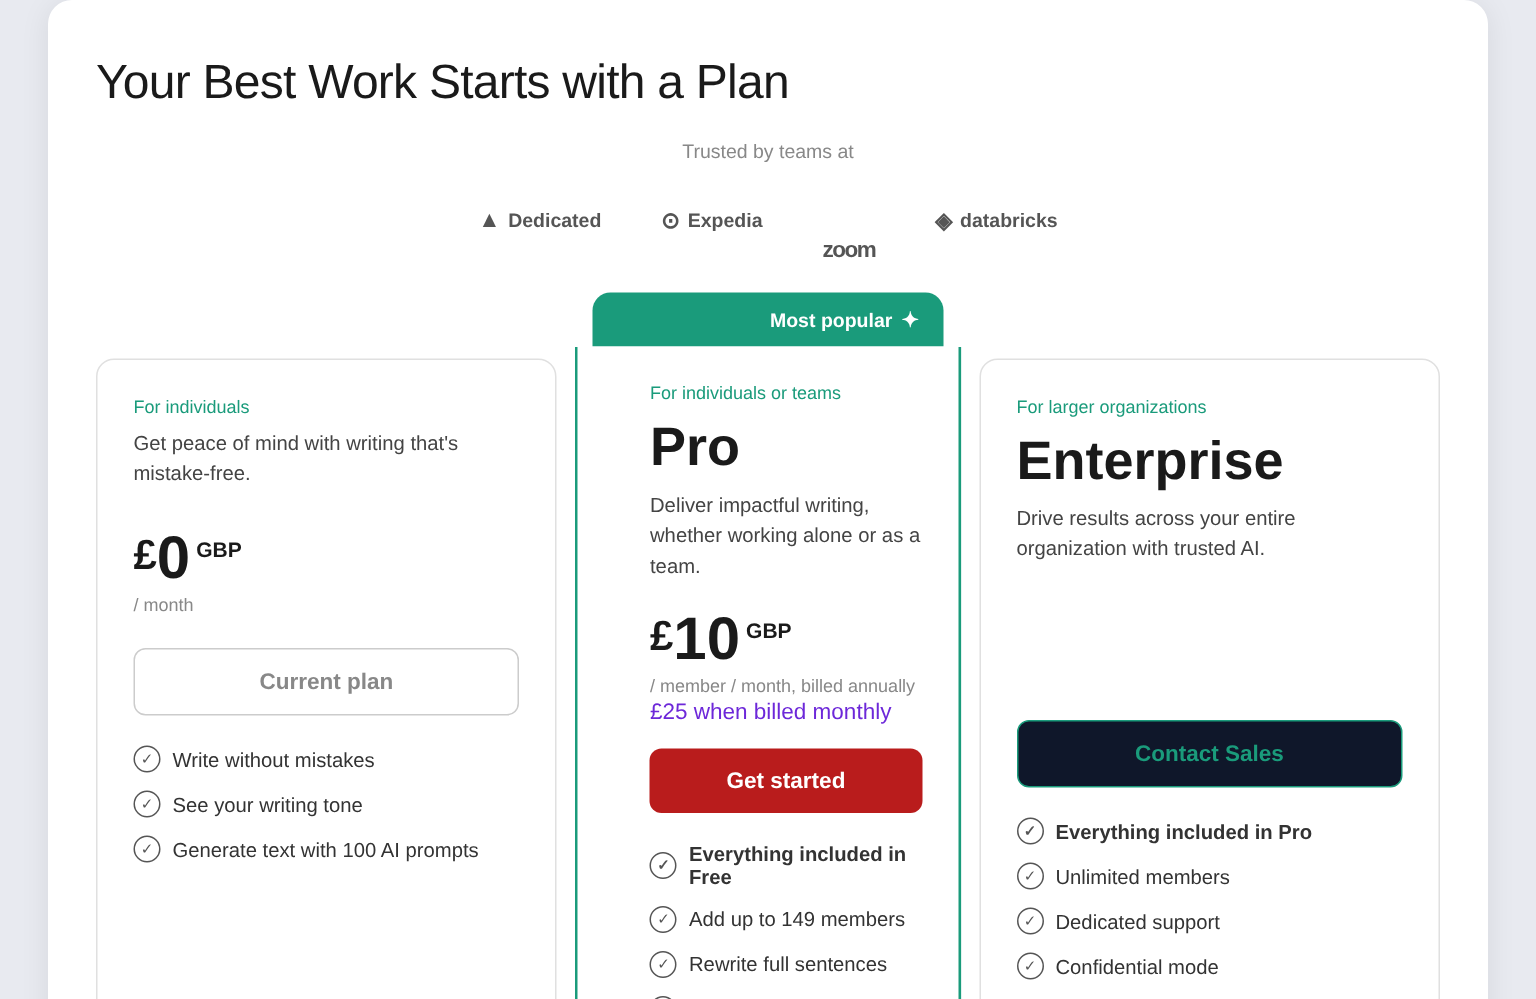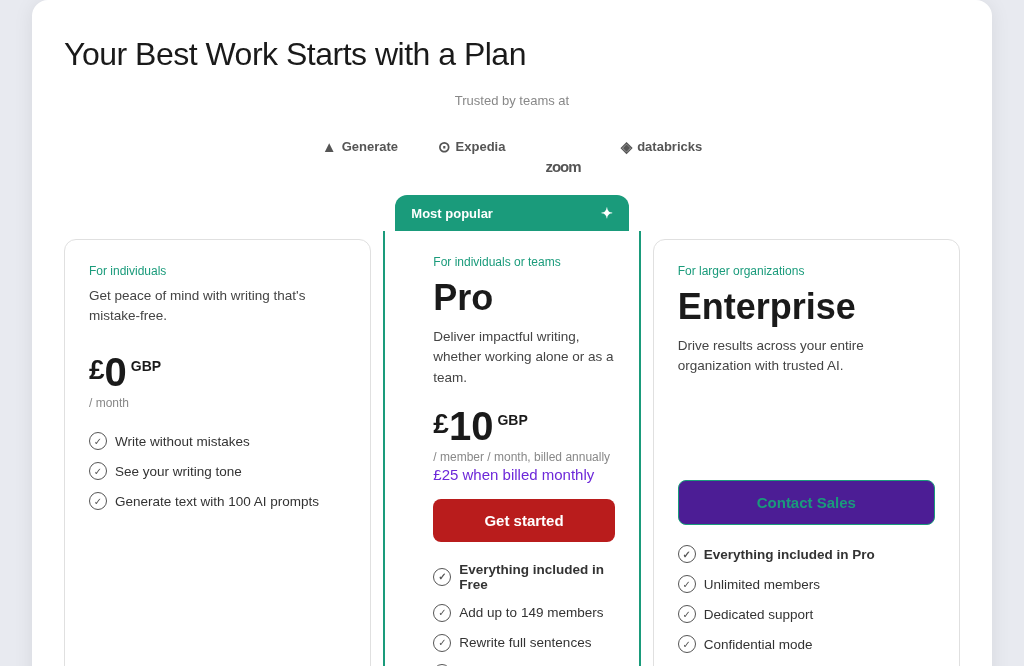--- a/index.html
+++ b/index.html
@@ -72,21 +72,21 @@
       background: #1a9b7b;
       color: #fff;
       text-align: center;
       font-size: 13px;
       font-weight: 700;
       padding: 10px 16px;
       border-radius: 12px 12px 0 0;
       margin: 0 12px;
       display: flex;
       align-items: center;
-      justify-content: space-between;
+      justify-content: flex-end;
       gap: 6px;
     }
     .plan-audience {
       font-size: 12px;
       color: #1a9b7b;
       margin-bottom: 8px;
     }
     .plan-name {
       font-size: 36px;
       font-weight: 800;
@@ -149,21 +149,21 @@
       background: #fff;
       color: #888;
     }
     .btn-primary {
       border: none;
       background: #b91c1c;
       color: #fff;
     }
     .btn-outline-teal {
       border: 1.5px solid #1a9b7b;
-      background: #4c1d95;
+      background: #0f172a;
       color: #1a9b7b;
     }
     .features-list {
       list-style: none;
       display: flex;
       flex-direction: column;
       gap: 12px;
     }
     .feature-item {
       display: flex;
@@ -195,21 +195,21 @@
 <body>
 
 <div class="card-wrapper">
   <h1 class="page-title">Your Best Work Starts with a Plan</h1>
 
   <div class="trusted-section">
     <p class="trusted-label">Trusted by teams at</p>
     <div class="trusted-logos">
       <div class="logo-item">
         <span class="logo-icon">▲</span>
-        <span>Generate</span>
+        <span>Dedicated</span>
       </div>
       <div class="logo-item">
         <span class="logo-icon">⊙</span>
         <span>Expedia</span>
       </div>
       <div class="logo-item" style="font-size:15px;font-weight:800;letter-spacing:-1px;margin-top:40px;">
         <span>zoom</span>
       </div>
       <div class="logo-item">
         <span class="logo-icon">◈</span>
@@ -223,20 +223,21 @@
     <div class="plan-card" style="margin-top:44px;">
       <p class="plan-audience">For individuals</p>
       <p class="plan-description">Get peace of mind with writing that's mistake-free.</p>
       <div class="price-row">
         <span class="price-currency">£</span>
         <span class="price-amount">0</span>
         <span class="price-suffix" style="margin-left:4px;">GBP</span>
       </div>
       <p class="price-period">/ month</p>
       <div style="height:20px;"></div>
+      <button class="plan-btn btn-outline">Current plan</button>
       <ul class="features-list">
         <li class="feature-item">
           <div class="check-icon">✓</div>
           <span>Write without mistakes</span>
         </li>
         <li class="feature-item">
           <div class="check-icon">✓</div>
           <span>See your writing tone</span>
         </li>
         <li class="feature-item">

